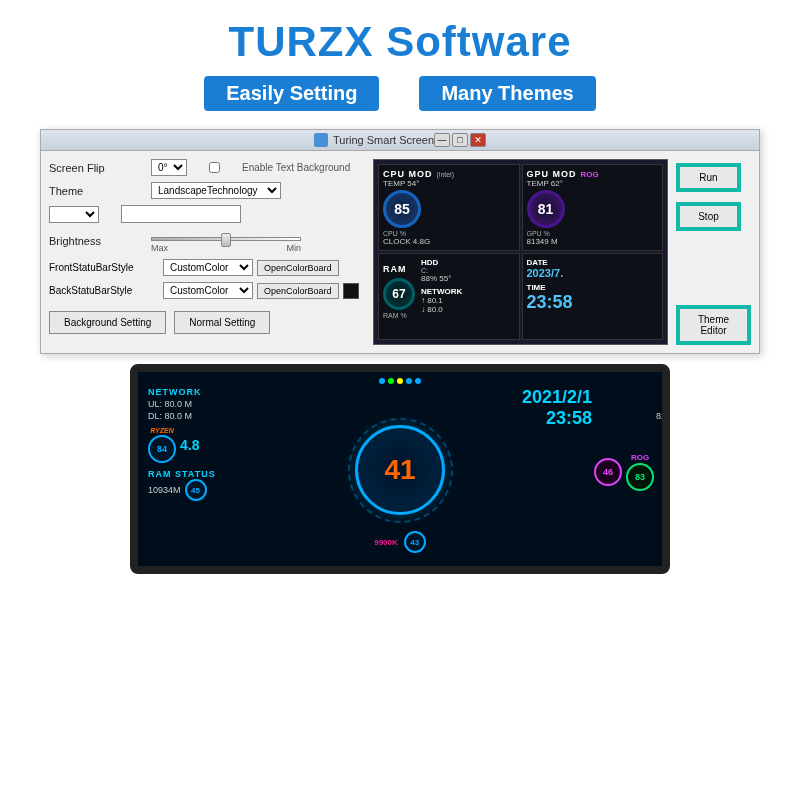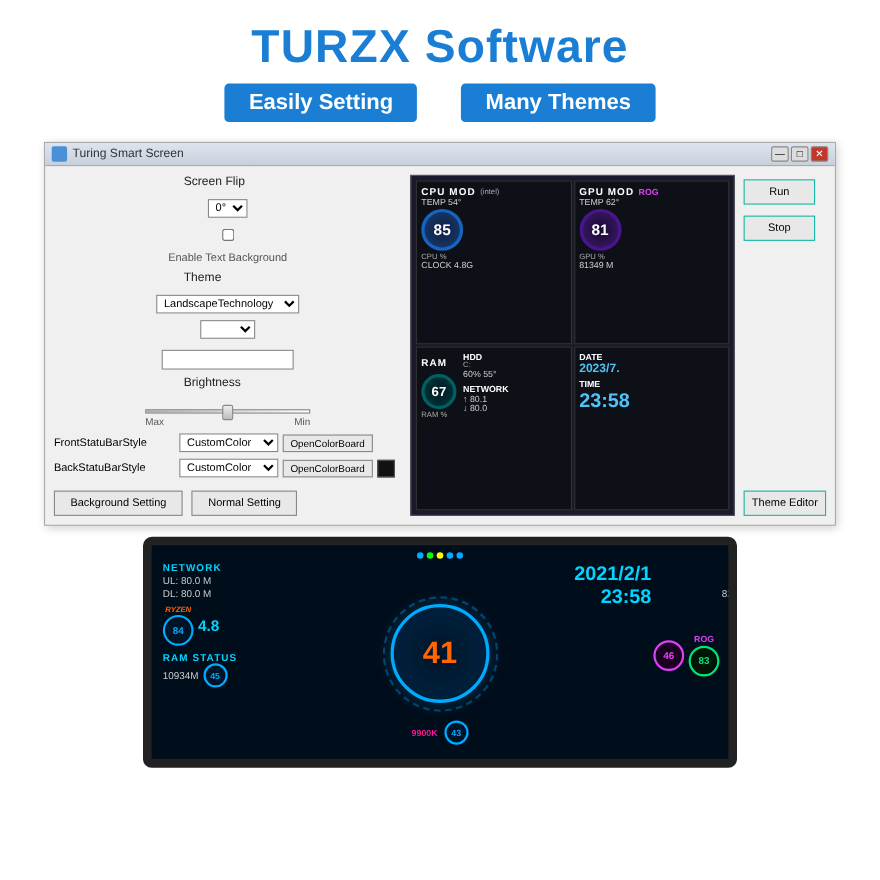--- a/index.html
+++ b/index.html
@@ -44,21 +44,21 @@
       border: 1px solid #aaa;
       background: #f0f0f0;
       box-shadow: 2px 2px 8px rgba(0,0,0,0.2);
     }
     .sw-titlebar {
       background: linear-gradient(to bottom, #dde4ed, #c8d0dc);
       border-bottom: 1px solid #aaa;
       padding: 3px 6px;
       display: flex;
       align-items: center;
-      justify-content: space-between;
+      justify-content: center;
     }
     .sw-titlebar-left {
       display: flex;
       align-items: center;
       gap: 5px;
       font-size: 11px;
       color: #333;
     }
     .sw-titlebar-icon {
       width: 14px;
@@ -95,24 +95,23 @@
       flex: 1;
       display: flex;
       flex-direction: column;
       gap: 6px;
     }
 
     
     .form-row {
       display: flex;
       align-items: center;
-      gap: 10px;
+      gap: 22px;
       font-size: 11px;
       color: #222;
-      flex-direction: column;
     }
     .form-label {
       min-width: 80px;
       font-size: 11px;
     }
     .form-select {
       font-size: 10px;
       padding: 1px 2px;
       border: 1px solid #888;
       background: white;
@@ -264,21 +263,21 @@
       display: flex;
       flex-direction: column;
       gap: 6px;
       justify-content: flex-start;
       padding-top: 4px;
     }
     .btn-action {
       width: 65px;
       padding: 5px 4px;
       font-size: 10px;
-      border: 1px solid #14b8a6;
+      border: 4px solid #14b8a6;
       background: #e8e8e8;
       cursor: pointer;
       text-align: center;
     }
 
     
     .physical-screen {
       margin: 10px auto 0;
       width: 540px;
       height: 210px;
@@ -544,21 +543,21 @@
             <span class="hud-label">RAM</span>
             <div class="gauge-circle gauge-ram" style="width:32px;height:32px;font-size:12px;">
               <span>67</span>
             </div>
             <div style="font-size:7px;color:#aaa;">RAM %</div>
           </div>
           <div>
             <div style="font-size:8px;color:#fff;font-weight:bold;">HDD</div>
             <div style="font-size:7px;color:#aaa;">C:</div>
             <div style="font-size:8px;color:#ccc;">
-              <span>60%</span>
+              <span>88%</span>
               <span>55°</span>
             </div>
             <div style="font-size:8px;color:#fff;font-weight:bold;margin-top:4px;">NETWORK</div>
             <div style="font-size:8px;color:#ccc;">↑ 80.1</div>
             <div style="font-size:8px;color:#ccc;">↓ 80.0</div>
           </div>
         </div>
       </div>
 
       <div class="hud-cell">

